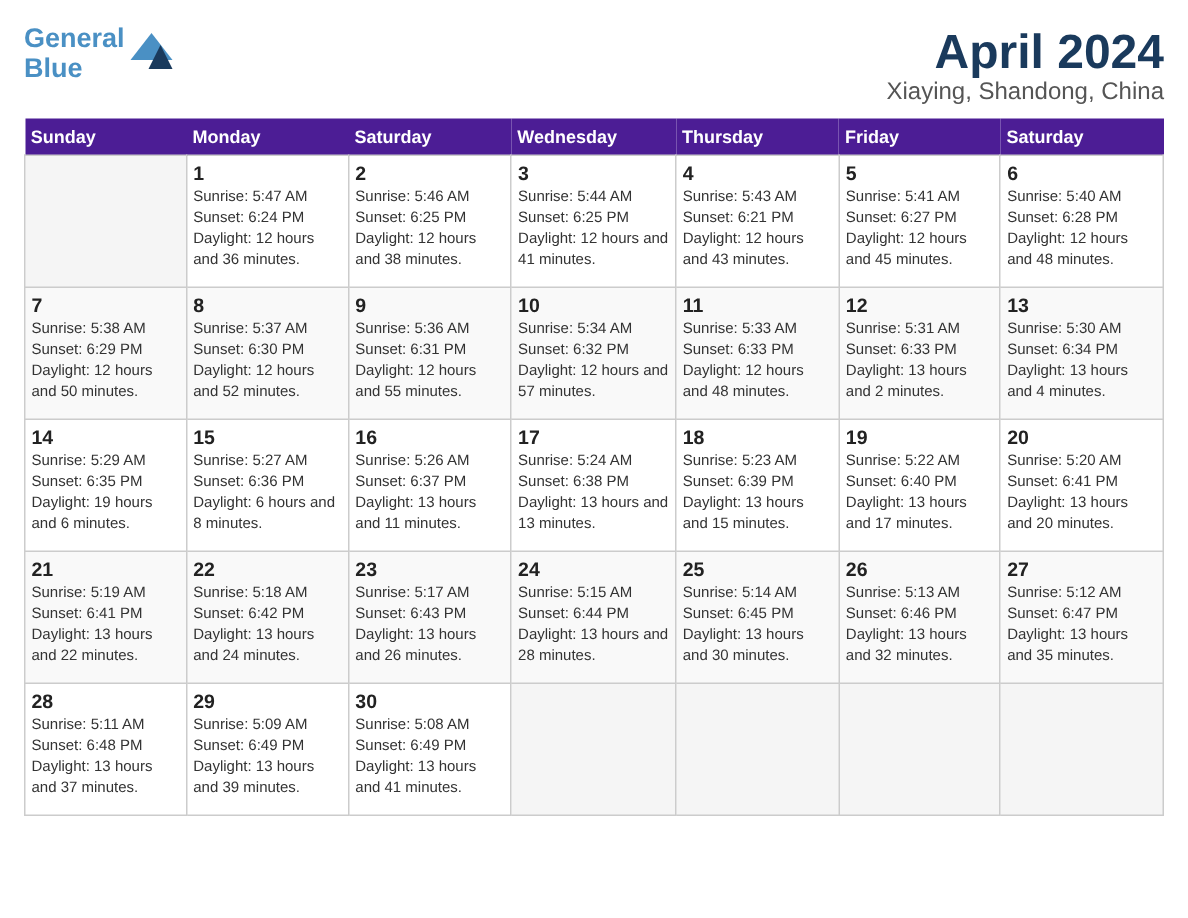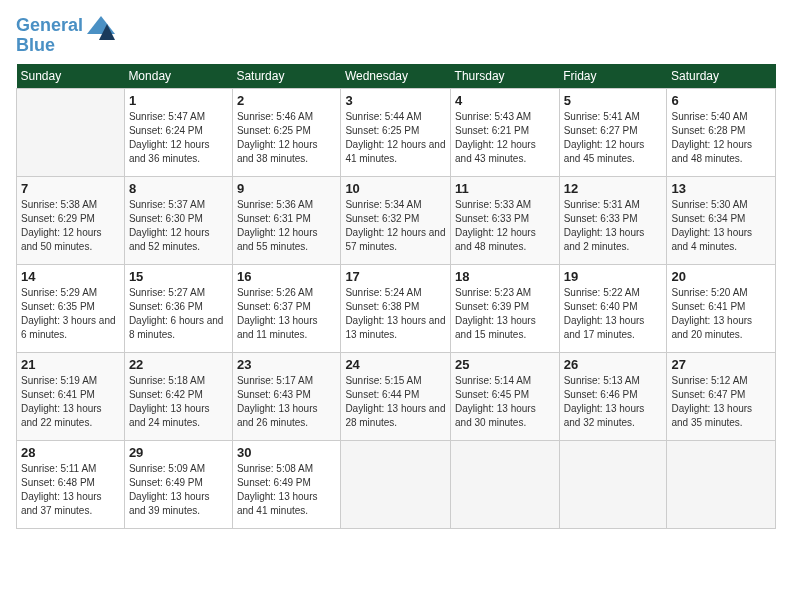--- a/index.html
+++ b/index.html
@@ -11,20 +11,21 @@
       padding: 16px;
     }
     .header {
       display: flex;
       justify-content: space-between;
       align-items: flex-start;
       margin-bottom: 8px;
     }
     .logo {
       display: flex;
+      align-items: center;
     }
     .logo-text {
       font-size: 18px;
       font-weight: bold;
       color: #1a3a5c;
       line-height: 1.1;
     }
     .logo-text span {
       color: #4a90c4;
     }
@@ -46,26 +47,26 @@
     .calendar-subtitle {
       font-size: 16px;
       color: #555;
     }
     table {
       width: 100%;
       border-collapse: collapse;
       font-size: 10.5px;
     }
     th {
-      background: #14532d;
+      background: #4c1d95;
       color: #fff;
       padding: 5px 4px;
       text-align: left;
       font-size: 12px;
-      font-weight: normal;
+      font-weight: bold;
     }
     td {
       border: 1px solid #ccc;
       vertical-align: top;
       padding: 4px 4px 4px 4px;
       width: 113px;
       min-height: 70px;
       height: 88px;
     }
     td.empty {
@@ -99,20 +100,24 @@
       <div class="logo-text">
         <span>General</span><br>
         <span style="color:#4a90c4;">Blue</span>
       </div>
     </div>
     <svg class="logo-icon" viewBox="0 0 32 28" xmlns="http://www.w3.org/2000/svg">
       <polygon points="16,2 30,20 2,20" fill="#4a90c4"></polygon>
       <polygon points="22,10 30,26 14,26" fill="#1a3a5c"></polygon>
     </svg>
   </div>
+  <div class="title-section">
+    <div class="calendar-title">April 2024</div>
+    <div class="calendar-subtitle">Xiaying, Shandong, China</div>
+  </div>
 </div>
 
 <table>
   <thead>
     <tr>
       <th>Sunday</th>
       <th>Monday</th>
       <th>Saturday</th>
       <th>Wednesday</th>
       <th>Thursday</th>
@@ -229,21 +234,21 @@
           <span>Daylight: 13 hours and 4 minutes.</span>
         </div>
       </td>
       </tr>
       <tr>
         <td>
         <span class="day-num">14</span>
         <div class="day-info">
           <span>Sunrise: 5:29 AM</span><br>
           <span>Sunset: 6:35 PM</span><br>
-          <span>Daylight: 3 hours and 6 minutes.</span>
+          <span>Daylight: 19 hours and 6 minutes.</span>
         </div>
       </td>
         <td>
         <span class="day-num">15</span>
         <div class="day-info">
           <span>Sunrise: 5:27 AM</span><br>
           <span>Sunset: 6:36 PM</span><br>
           <span>Daylight: 6 hours and 8 minutes.</span>
         </div>
       </td>

